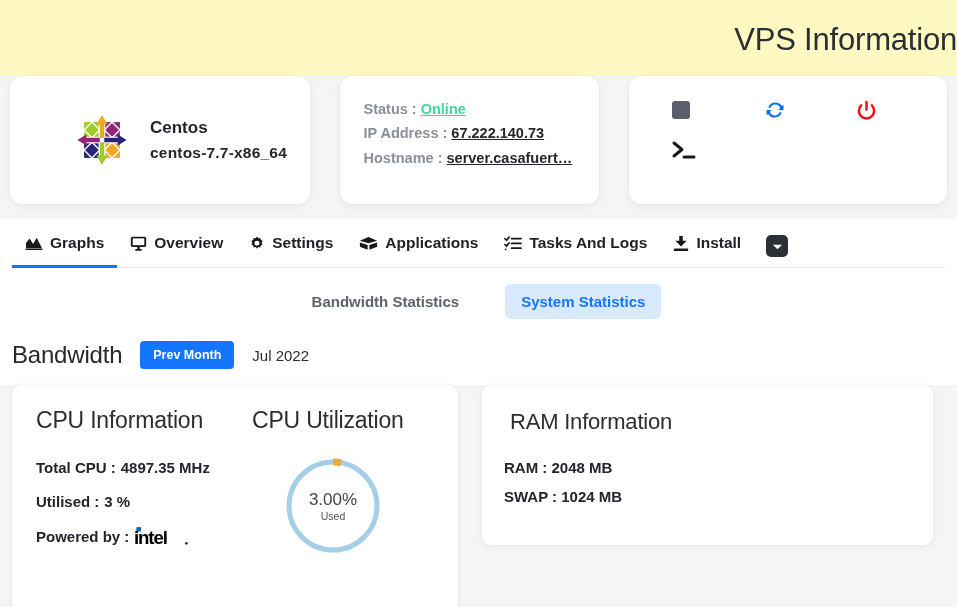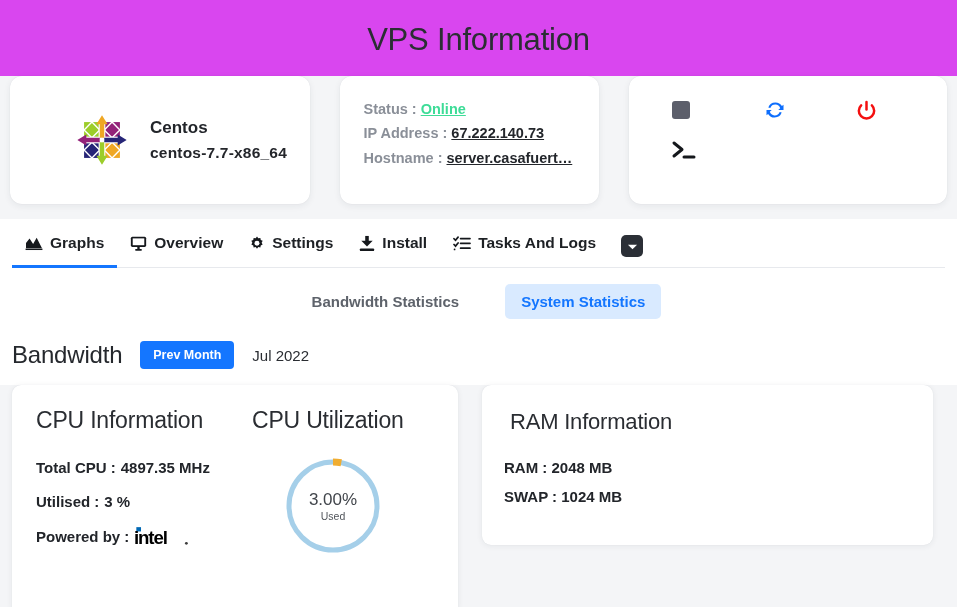--- a/index.html
+++ b/index.html
@@ -10,28 +10,28 @@
   }
   body {
     font-family: "Liberation Sans", sans-serif;
     background: #f4f5f7;
     color: #25282b;
     position: relative;
   }
 
   
   .page-title {
-    text-align: center;
+    text-align: right;
     font-size: 31px;
     font-weight: 400;
     letter-spacing: -0.2px;
     color: #2b2e33;
     padding-top: 22px;
     padding-bottom: 18px;
-    background: #d946ef;
+    background: #fef9c3;
   }
 
   
   .cards-strip {
     display: flex;
     gap: 30px;
     padding: 0 10px;
     align-items: stretch;
   }
   .info-card {
@@ -369,44 +369,54 @@
     <div class="tab">
       <span class="tab-icon">
         <svg width="16" height="16" viewBox="0 0 20 20" fill="#15181c">
           <path d="M10 0.8 l1.6 2.1 2.6-.5 .5 2.6 2.4 1.1-1.3 2.3 1.3 2.3-2.4 1.1-.5 2.6-2.6-.5L10 16 8.4 13.9l-2.6 .5-.5-2.6-2.4-1.1 1.3-2.3-1.3-2.3 2.4-1.1 .5-2.6 2.6 .5z" transform="translate(0,1.2)"></path>
           <circle cx="10" cy="10.2" r="3.1" fill="#ffffff"></circle>
         </svg>
       </span>
       <span>Settings</span>
     </div>
 
-
     <div class="tab">
       <span class="tab-icon">
-        <svg width="16" height="17" viewBox="0 0 18 19" fill="#15181c">
-          <rect x="7" y="1" width="4" height="7"></rect>
-          <path d="M9 13 L2.6 6.4 L15.4 6.4 Z"></path>
-          <rect x="1" y="15" width="16" height="3" rx="1"></rect>
-        </svg>
-      </span>
-      <span>Install</span>
+        <svg width="19" height="16" viewBox="0 0 22 18" fill="#15181c">
+          <path d="M1 6.5 L11 2 L21 6.5 L11 9.2 Z"></path>
+          <path d="M1 8.5 L10 11.3 L10 16.8 L1 13.4 Z"></path>
+          <path d="M21 8.5 L12 11.3 L12 16.8 L21 13.4 Z"></path>
+        </svg>
+      </span>
+      <span>Applications</span>
     </div>
 
     <div class="tab">
       <span class="tab-icon">
         <svg width="18" height="16" viewBox="0 0 20 18" fill="none" stroke="#15181c" stroke-width="1.9" stroke-linecap="round">
           <path d="M1 4.2 L2.7 6 L5.6 2.4"></path>
           <path d="M1 10.7 L2.7 12.5 L5.6 8.9"></path>
           <path d="M1.6 16.2 L1.7 16.2"></path>
           <path d="M8.4 4 L19 4"></path>
           <path d="M8.4 9.4 L19 9.4"></path>
           <path d="M8.4 14.8 L19 14.8"></path>
         </svg>
       </span>
       <span>Tasks And Logs</span>
+    </div>
+
+    <div class="tab">
+      <span class="tab-icon">
+        <svg width="16" height="17" viewBox="0 0 18 19" fill="#15181c">
+          <rect x="7" y="1" width="4" height="7"></rect>
+          <path d="M9 13 L2.6 6.4 L15.4 6.4 Z"></path>
+          <rect x="1" y="15" width="16" height="3" rx="1"></rect>
+        </svg>
+      </span>
+      <span>Install</span>
     </div>
 
     <div class="tabs-more">
       <span>
         <svg width="11" height="8" viewBox="0 0 12 8" fill="#ffffff">
           <path d="M1 1.5 L6 6.5 L11 1.5 Z"></path>
         </svg>
       </span>
     </div>
 

